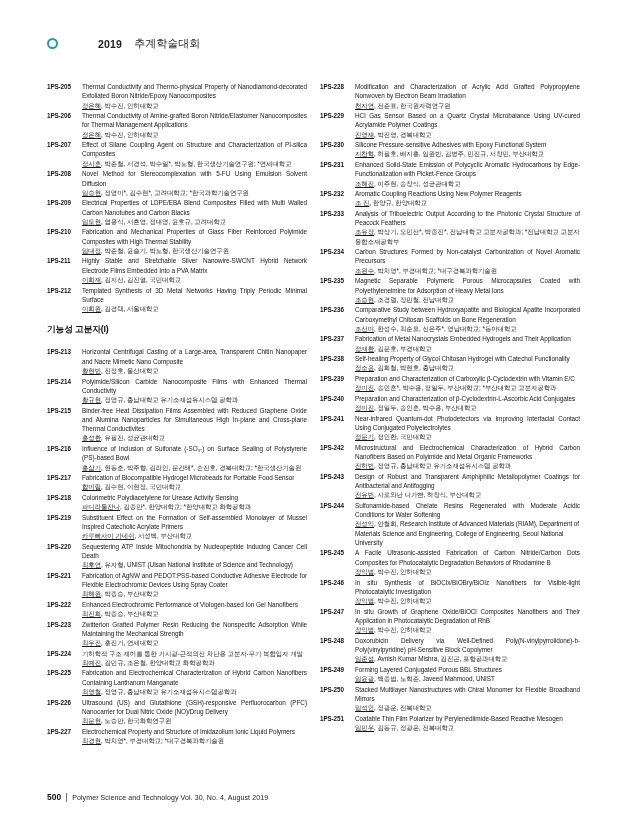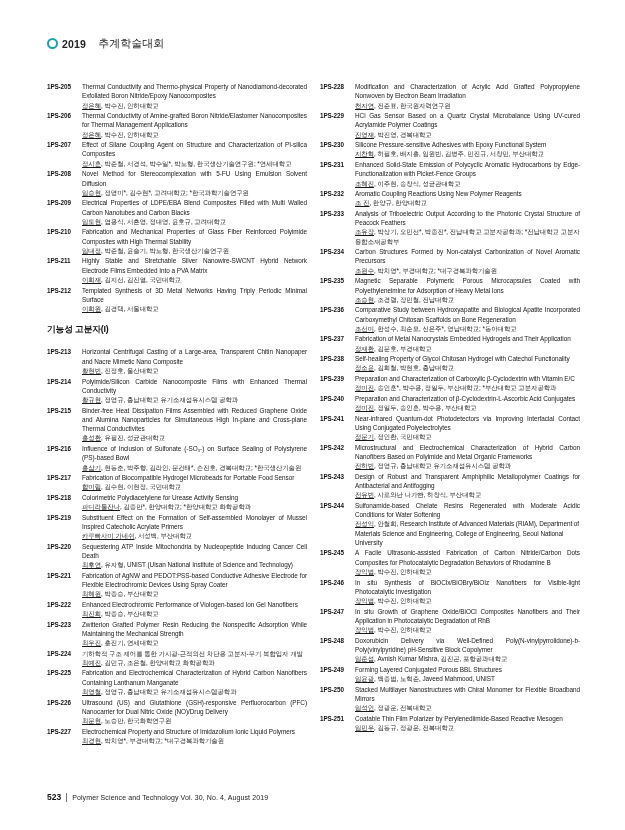--- a/index.html
+++ b/index.html
@@ -5,21 +5,21 @@
   html,body{margin:0;padding:0;}
   body{
     width:625px;height:830px;background:#ffffff;position:relative;
     font-family:"Liberation Sans",sans-serif;color:#111;
     -webkit-font-smoothing:antialiased;overflow:hidden;
   }
   .page{position:absolute;inset:0;}
   
   .header{position:absolute;top:36px;left:47px;display:flex;align-items:center;gap:4px;}
   .logo{width:7px;height:7px;border-radius:50%;border:2.4px solid #1ba3a3;display:inline-block;}
-  .h-year{font-size:10.5px;font-weight:bold;color:#222;letter-spacing:.2px;}
+  .h-year{font-size:10.5px;font-weight:bold;color:#222;letter-spacing:.2px;margin-left:36px;}
   .h-title{font-size:11px;color:#222;margin-left:8px;}
   
   .columns{position:absolute;top:82px;left:47px;width:533px;display:flex;gap:13px;}
   .col{width:260px;}
   .entry{display:flex;margin:0 0 1.2px 0;}
   .code{width:35px;flex:0 0 35px;font-size:6.3px;font-weight:bold;line-height:9.3px;letter-spacing:-0.1px;}
   .body{flex:1;font-size:6.4px;line-height:9.3px;letter-spacing:-0.05px;}
   .title{text-align:justify;color:#191919;}
   .authors{color:#191919;}
   .first{text-decoration:underline;text-underline-offset:1px;}
@@ -372,18 +372,18 @@
           <span class="code">1PS-251</span>
           <span class="body">
             <div class="title">Coatable Thin Film Polarizer by Perylenediimide-Based Reactive Mesogen</div>
             <div class="authors"><span class="first">임민우</span>, 김동규, 정광운, 전북대학교</div>
           </span>
         </div>
       </div>
   </div>
 
   <div class="footer">
-    <span class="page-num">523</span>
+    <span class="page-num">500</span>
     <span class="sep"></span>
     <span class="journal">Polymer Science and Technology  Vol. 30, No. 4, August 2019</span>
   </div>
 
 </div>
 
 </body></html>

